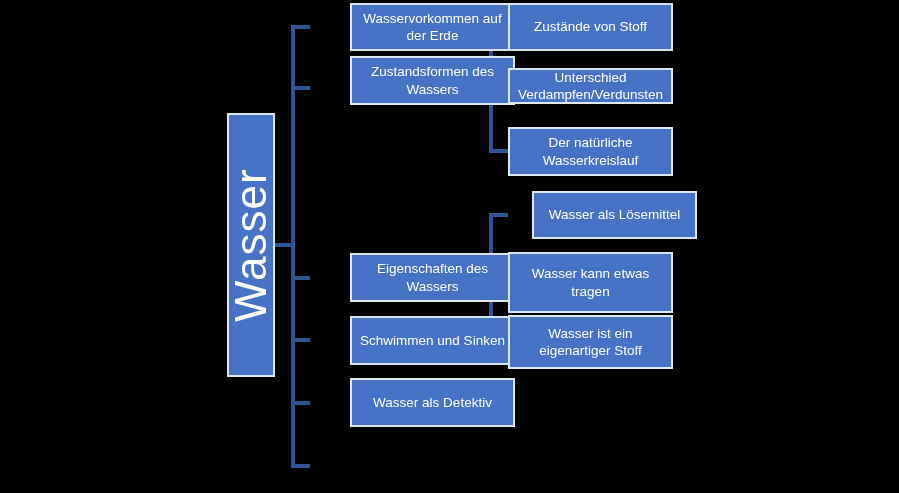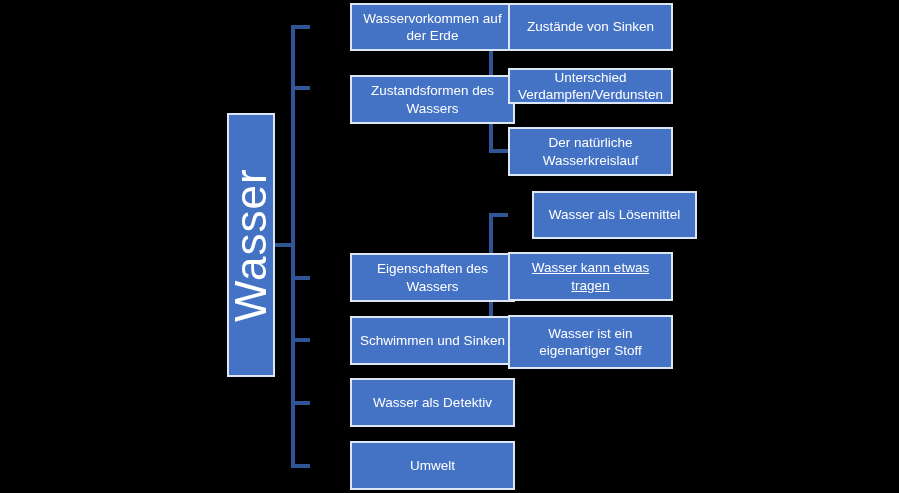--- a/index.html
+++ b/index.html
@@ -36,32 +36,32 @@
   .root .vtext {
     transform: rotate(-90deg);
     white-space: nowrap;
     font-size: 44px;
     font-weight: 400;
     letter-spacing: 1px;
   }
   
   .mid { left: 310px; width: 165px; height: 49px; margin-left: 40px; }
   .b1 { top: 3px;  height: 48px; }
-  .b2 { top: 75px; }
+  .b2 { top: 56px; }
   .b3 { top: 253px; }
   .b4 { top: 316px; }
   .b5 { top: 378px; text-align: center; }
   .b6 { top: 441px; }
   
   .sub { left: 508px; width: 165px; height: 49px; }
   .c1 { top: 3px;  height: 48px; }
   .c2 { top: 68px; height: 36px; text-align: center; }
   .c3 { top: 127px; }
   .c4 { top: 191px; height: 48px; margin-left: 24px; }
-  .c5 { top: 252px; height: 49px; text-decoration: underline; }
+  .c5 { top: 252px; height: 61px; }
   .c6 { top: 315px; height: 54px; }
   
   .line {
     position: absolute;
     background: #2F5597;
   }
   
   .trunk-left      { left: 291px; top: 25px;  width: 4px;  height: 443px; }
   .stub-root       { left: 275px; top: 243px; width: 16px; height: 4px; }
   .stub-b1         { left: 295px; top: 25px;  width: 15px; height: 4px; }
@@ -117,26 +117,23 @@
   </div>
   <div class="node mid b3">
     <span>Eigenschaften des Wassers</span>
   </div>
   <div class="node mid b4">
     <span>Schwimmen und Sinken</span>
   </div>
   <div class="node mid b5">
     <span>Wasser als Detektiv</span>
   </div>
-  <div class="node mid b6">
-    <span>Umwelt</span>
-  </div>
 
   <div class="node sub c1">
-    <span>Zustände von Sinken</span>
+    <span>Zustände von Stoff</span>
   </div>
   <div class="node sub c2">
     <span>Unterschied Verdampfen/Verdunsten</span>
   </div>
   <div class="node sub c3">
     <span>Der natürliche Wasserkreislauf</span>
   </div>
   <div class="node sub c4">
     <span>Wasser als Lösemittel</span>
   </div>

